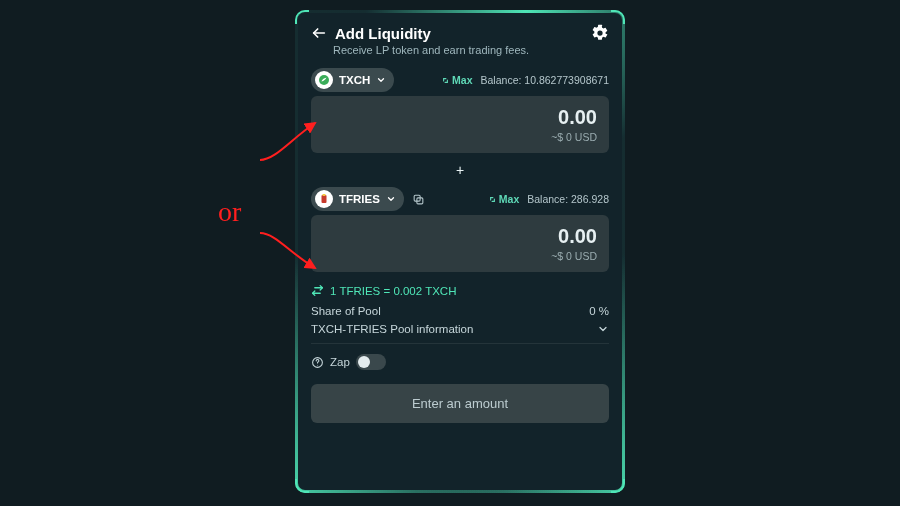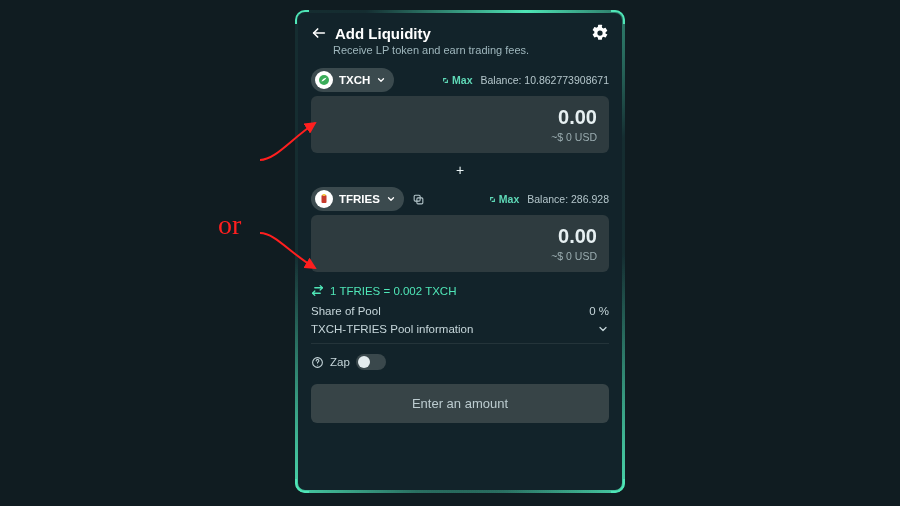--- a/index.html
+++ b/index.html
@@ -87,21 +87,21 @@
   .submit-btn {
     margin-top: 14px; width: 100%; padding: 12px 0; text-align: center;
     background: #374447; color: #bcccd0; border-radius: 6px; font-size: 13px;
     cursor: not-allowed;
   }
 
   svg { display: block; }
 
   
   .annot { position: absolute; pointer-events: none; color: #ff1f1f; }
-  .annot.or { left: 218px; top: 196px; font-size: 28px; font-weight: 500; font-family: Georgia, serif; margin-top: 13px; }
+  .annot.or { left: 218px; top: 196px; font-size: 28px; font-weight: 500; font-family: Georgia, serif; }
 
   
   .corner { position: absolute; width: 14px; height: 14px; border: 2px solid #4fe6b7; }
   .corner.tl { left: 0px; top: 0px; border-right: none; border-bottom: none; border-radius: 10px 0 0 0; }
   .corner.tr { right: 0px; top: 0px; border-left: none; border-bottom: none; border-radius: 0 10px 0 0; }
   .corner.bl { left: 0px; bottom: 0px; border-right: none; border-top: none; border-radius: 0 0 0 10px; }
   .corner.br { right: 0px; bottom: 0px; border-left: none; border-top: none; border-radius: 0 0 10px 0; }
 </style>
 </head>
 <body>

